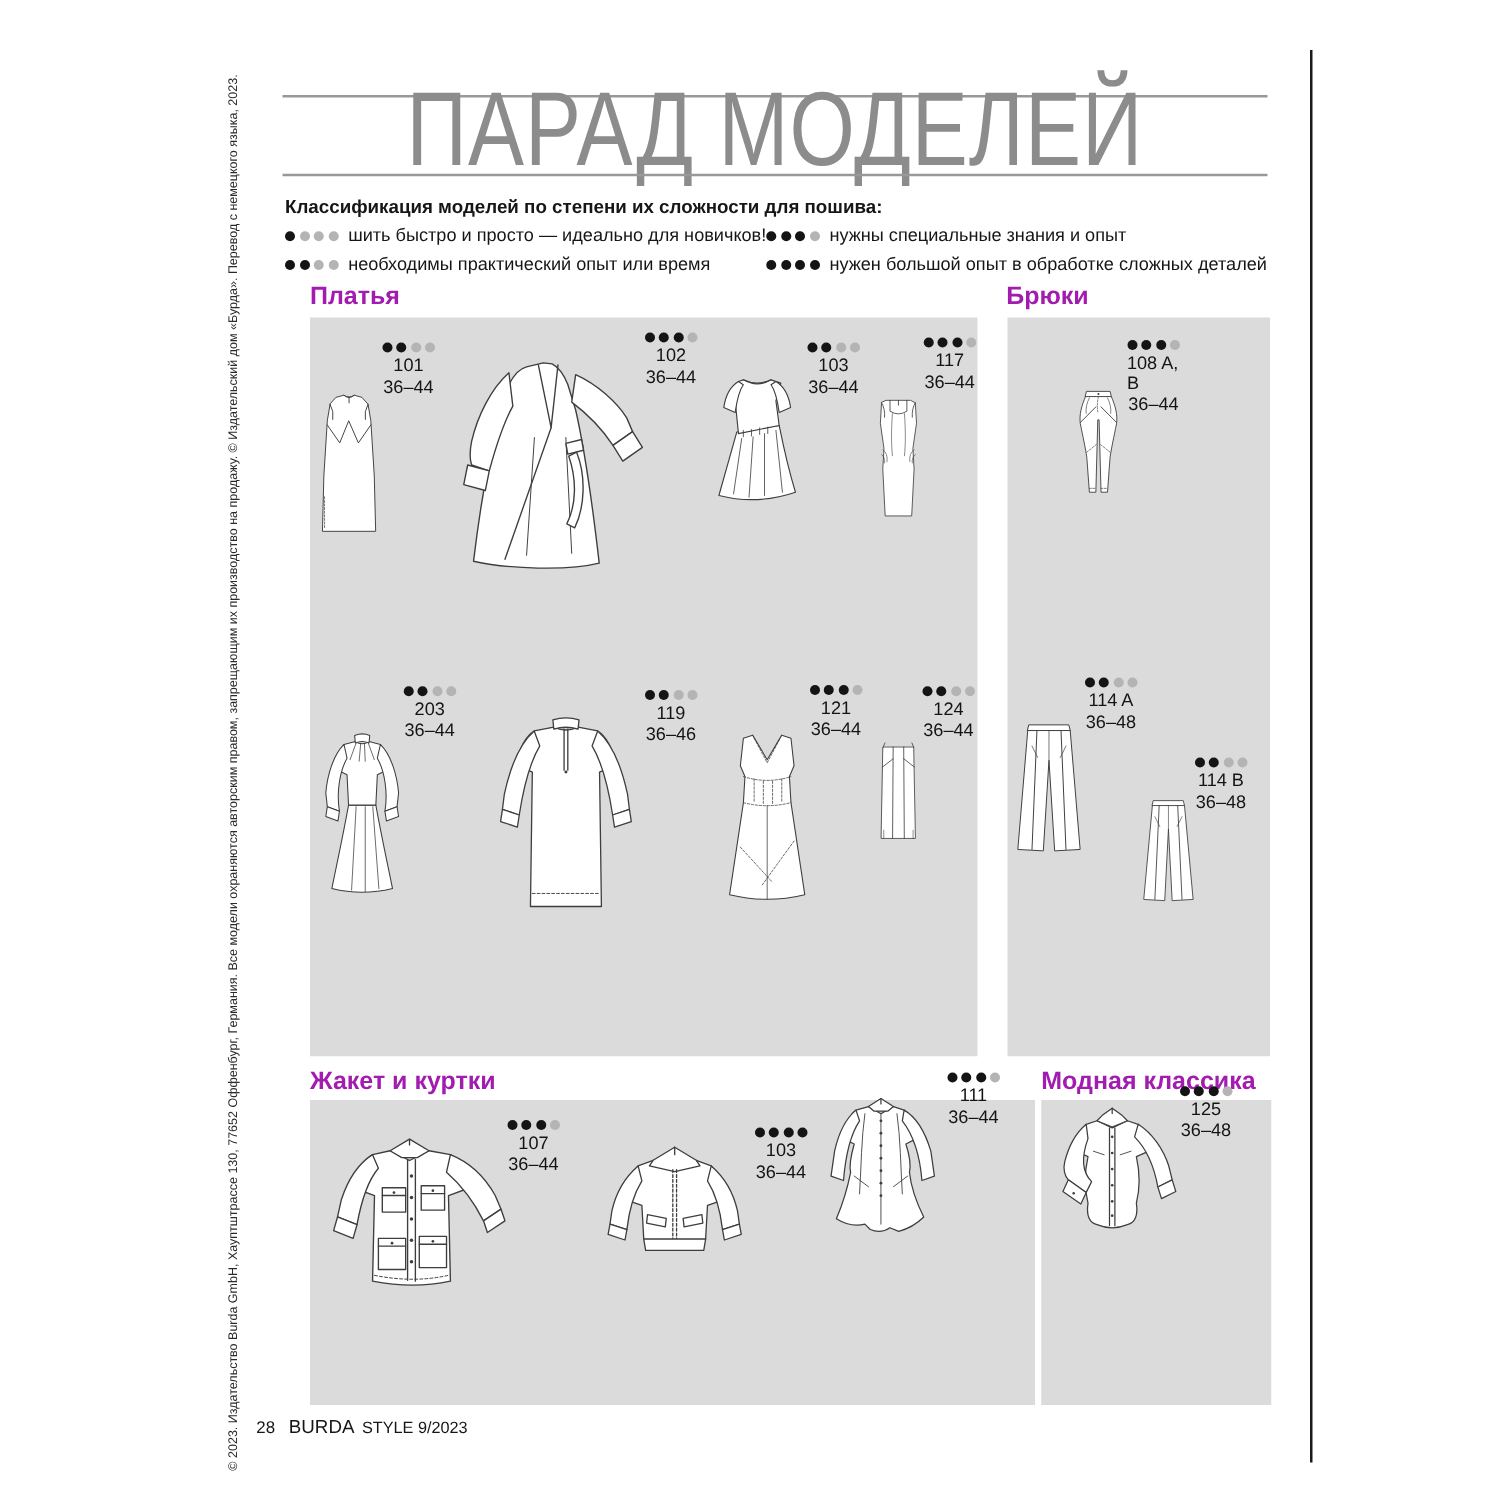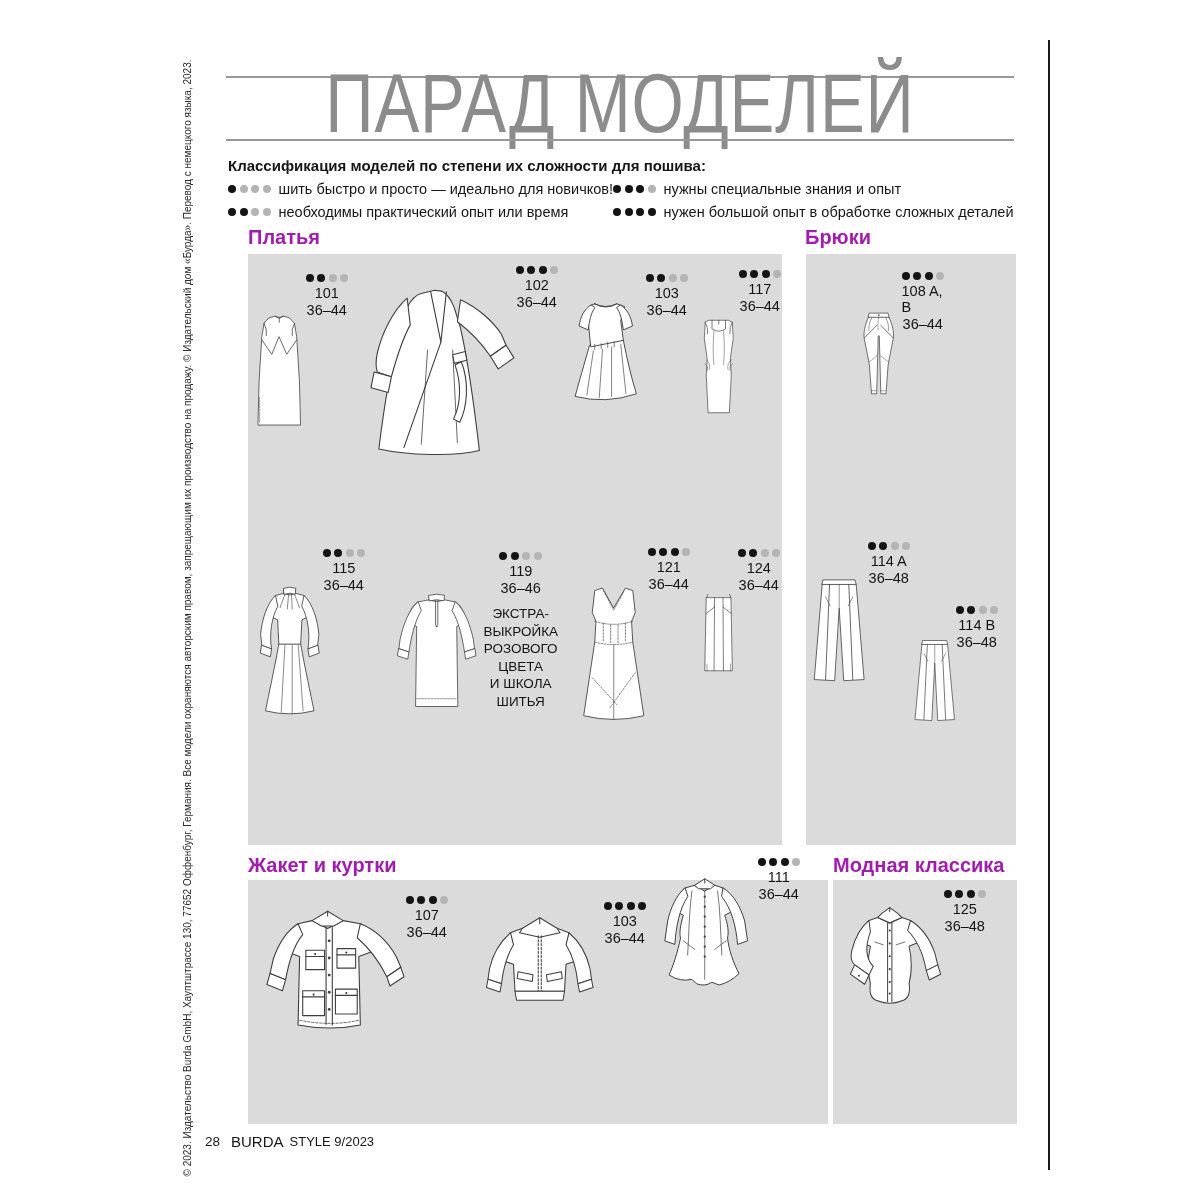--- a/index.html
+++ b/index.html
@@ -218,21 +218,21 @@
     <path class="f" d="M78,16 C92,30 100,56 102,80 L100,98 L84,104 C88,80 84,52 74,34 Z"></path>
     <path class="f" d="M100,98 L84,104 L86,117 L102,111 Z"></path>
   </svg>
   <div class="mlabel">
     <span class="dots">
         <span class="dot on"></span>
         <span class="dot on"></span>
         <span class="dot off"></span>
         <span class="dot off"></span>
       </span>
-    <div class="mnum">115</div>
+    <div class="mnum">203</div>
     <div class="msize">36–44</div>
   </div>
 </div>
 
 <div class="model" style="left:390px;top:546px;width:168px">
   <svg class="art" width="168" height="212" viewBox="0 0 168 212">
     <path class="f" d="M71,12 L50,16 C40,22 34,36 30,52 L48,60 L46,204 L122,204 L120,60 L138,52 C134,36 128,22 118,16 L97,12 Q84,18 71,12 Z"></path>
     <path class="f" d="M70,4 Q84,0 98,4 L97,14 Q84,10 71,14 Z"></path>
     <path d="M82,14 V58"></path>
       <path d="M86,14 V58"></path>
@@ -245,23 +245,20 @@
   </svg>
   <div class="mlabel">
     <span class="dots">
         <span class="dot on"></span>
         <span class="dot on"></span>
         <span class="dot off"></span>
         <span class="dot off"></span>
       </span>
     <div class="mnum">119</div>
     <div class="msize">36–46</div>
-    <div class="note">ЭКСТРА-ВЫКРОЙКА
-РОЗОВОГО ЦВЕТА
-И ШКОЛА ШИТЬЯ</div>
   </div>
 </div>
 
 <div class="model" style="left:580px;top:542px;width:110px">
   <svg class="art" width="110" height="226" viewBox="0 0 110 226">
     <path class="f" d="M36,4 L24,8 L20,44 L26,58 L24,92 L6,212 Q55,224 104,212 L86,92 L84,58 L90,44 L86,8 L74,4 L55,36 Z"></path>
     <path class="ds th" d="M38,8 L55,40 L72,8"></path>
     <path class="ds th" d="M24,58 Q55,68 86,58"></path>
     <path class="ds th" d="M38,61 V92"></path>
       <path class="ds th" d="M50,64 V94"></path>
@@ -473,21 +470,21 @@
         <span class="dot on"></span>
         <span class="dot on"></span>
         <span class="dot on"></span>
         <span class="dot off"></span>
       </span>
     <div class="mnum">111</div>
     <div class="msize">36–44</div>
   </div>
 </div>
 
-<div class="model" style="left:836px;top:884px;width:150px">
+<div class="model" style="left:836px;top:863px;width:150px">
   <svg class="art" width="150" height="146" viewBox="0 0 150 146">
     <path class="f" d="M58,18 L46,22 C40,28 36,40 34,52 L48,58 C44,76 44,94 48,110 C46,124 50,132 58,134 Q75,141 92,134 C100,132 104,124 102,110 C106,94 106,76 102,58 L116,52 C114,40 110,28 104,22 L92,18 L75,26 Z"></path>
     <path class="f" d="M64,12 L75,4 L86,12 L92,18 L75,25 L58,18 Z"></path>
       <path d="M75,4 V10"></path>
     <path d="M72,26 V135"></path>
       <path d="M78,26 V135"></path>
     <circle class="b" cx="75" cy="36" r="1.5"></circle>
       <circle class="b" cx="75" cy="54" r="1.5"></circle>
       <circle class="b" cx="75" cy="72" r="1.5"></circle>
       <circle class="b" cx="75" cy="90" r="1.5"></circle>

